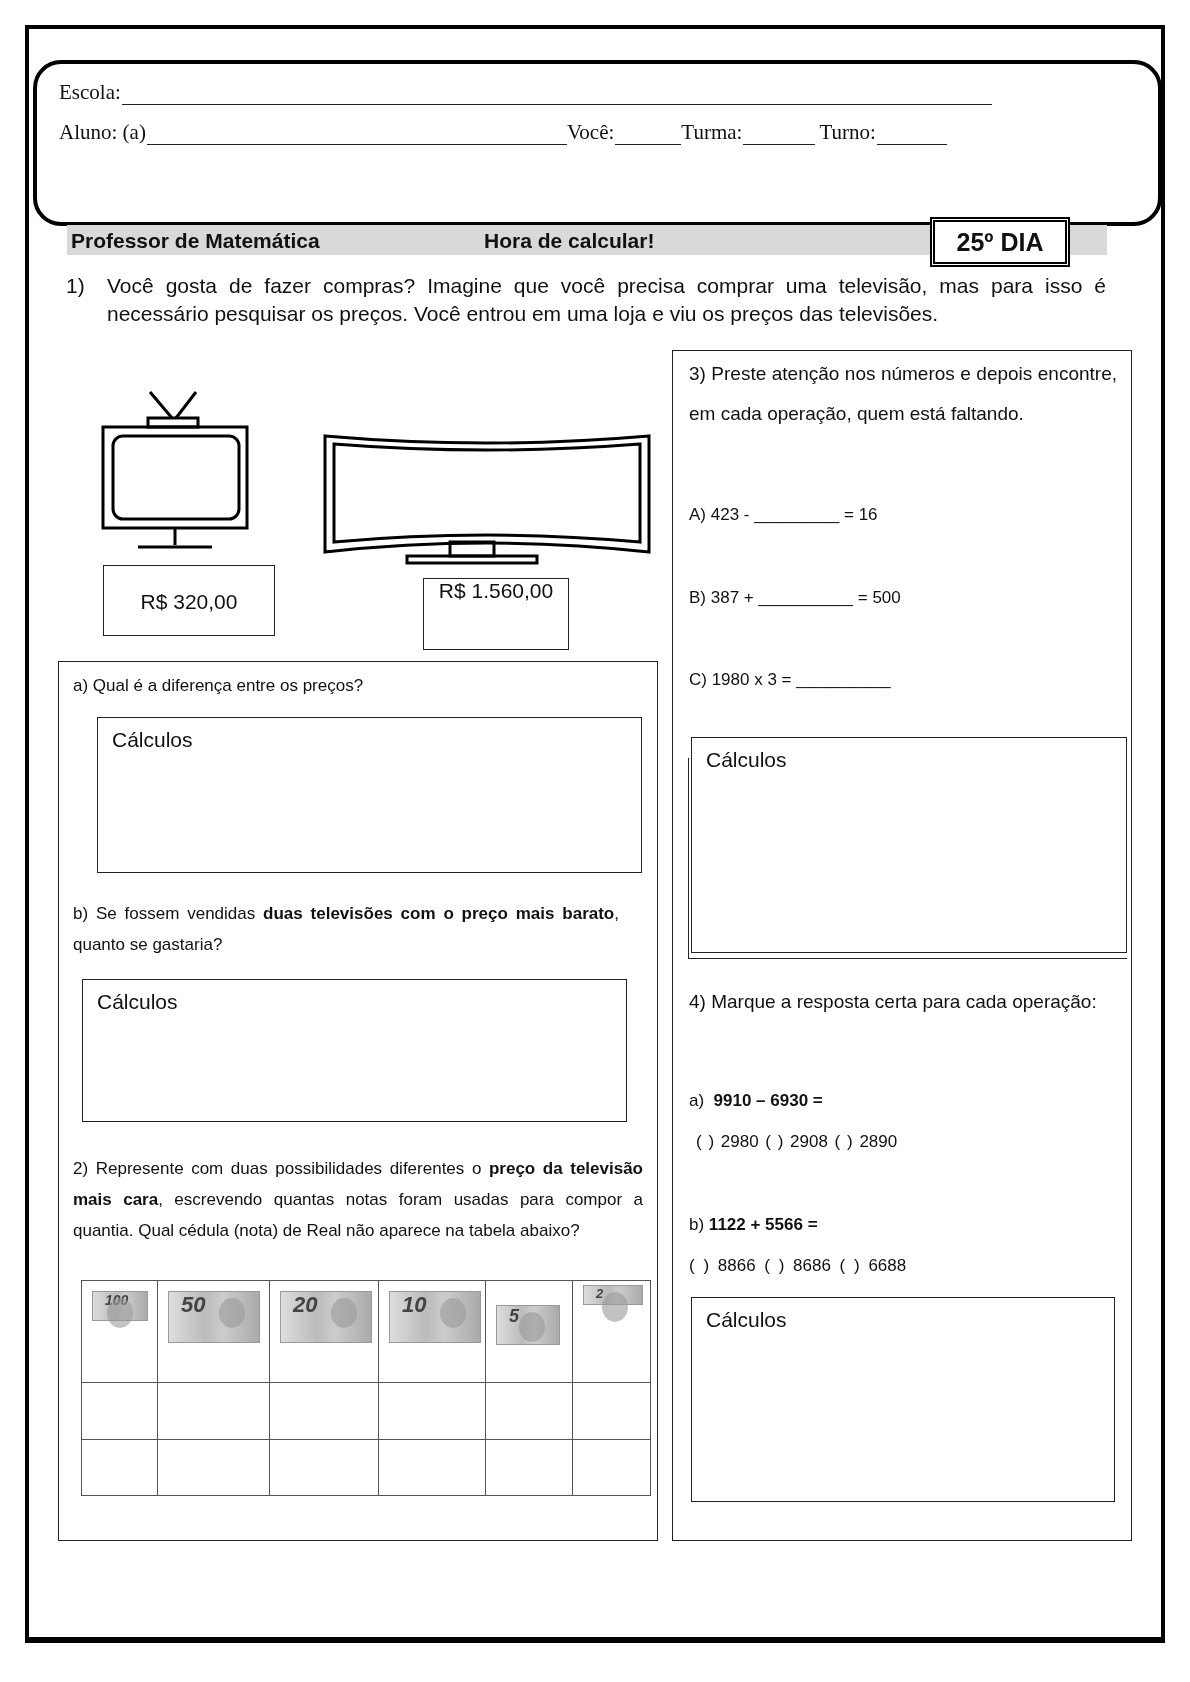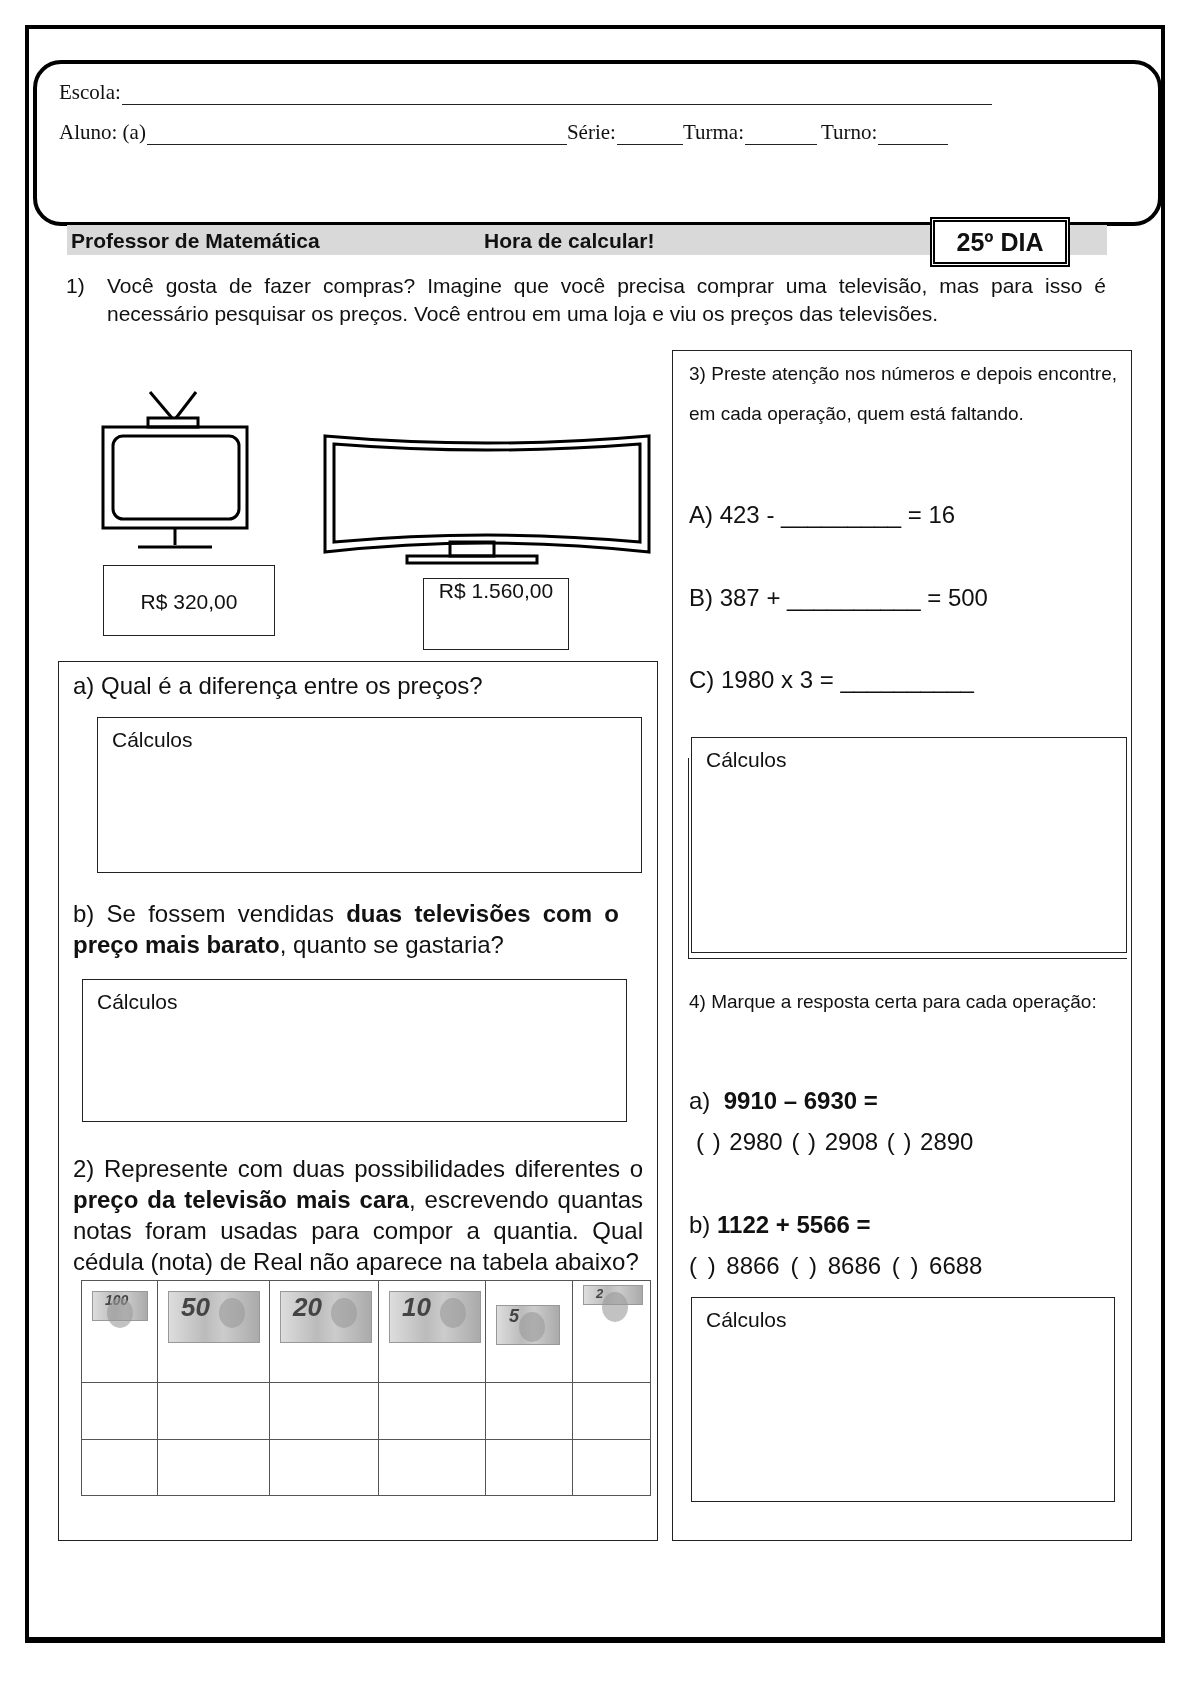--- a/index.html
+++ b/index.html
@@ -12,41 +12,41 @@
   .title-bar { left:67px; top:225px; width:1040px; height:30px; background:#d9d9d9; }
   .title-bar span { position:absolute; top:4px; font-weight:bold; font-size:21px; }
   .day-box { left:930px; top:217px; width:140px; height:50px; border:3px double #000; border-width:5px; box-sizing:border-box; background:#fff; display:flex; align-items:center; justify-content:center; font-weight:bold; font-size:25px; }
   .q1-text { left:66px; top:272px; width:1040px; font-size:21px; line-height:28px; text-align:justify; }
   .q1-text .num { position:absolute; left:0; top:0; }
   .q1-text .body { margin-left:41px; display:block; }
   .price-box { border:1.5px solid #222; box-sizing:border-box; font-size:21px; text-align:center; background:#fff; }
   .panel { border:1.5px solid #222; box-sizing:border-box; }
   .calc-box { border:1.5px solid #222; box-sizing:border-box; font-size:21px; }
   .calc-box span { position:absolute; left:14px; top:10px; }
-  .txt { font-size:24px; line-height:31px; text-align:justify; }
+  .txt { font-size:17px; line-height:31px; text-align:justify; }
   .q3 { font-size:19px; line-height:40px; text-align:justify; }
   table.notes { border-collapse:collapse; position:absolute;margin-left:8px; }
   table.notes td { border:1.5px solid #555; padding:0; vertical-align:top; }
-  .bill { display:inline-block; background:linear-gradient(90deg,#ddd,#bbb 40%,#ccc 60%,#aaa); border:1px solid #999; color:#444; font-style:italic; font-weight:bold; font-size:26px; text-align:left; padding-left:12px; box-sizing:border-box; margin:10px 0 0 10px; position:relative; }
+  .bill { display:inline-block; background:linear-gradient(90deg,#ddd,#bbb 40%,#ccc 60%,#aaa); border:1px solid #999; color:#444; font-style:italic; font-weight:bold; font-size:22px; text-align:left; padding-left:12px; box-sizing:border-box; margin:10px 0 0 10px; position:relative; }
   .bill::after { content:""; position:absolute; right:14px; top:6px; width:26px; height:30px; border-radius:50%; background:#999; opacity:.6; }
 </style>
 </head>
 <body>
 
 <div class="abs page-frame"></div>
 
 <div class="abs header-box">
   <div class="hdr-line" style="left:22px;top:16px;">
     <span>Escola:</span>
     <span class="blank" style="width:870px"></span>
   </div>
   <div class="hdr-line" style="left:22px;top:56px;">
     <span>Aluno: (a)</span>
     <span class="blank" style="width:420px"></span>
-    <span>Série:</span>
+    <span>Você:</span>
     <span class="blank" style="width:66px"></span>
     <span>Turma:</span>
     <span class="blank" style="width:72px"></span>
     <span style="margin-left:4px">Turno:</span>
     <span class="blank" style="width:70px"></span>
   </div>
 </div>
 
 <div class="abs title-bar">
   <span style="left:4px">Professor de Matemática</span>

